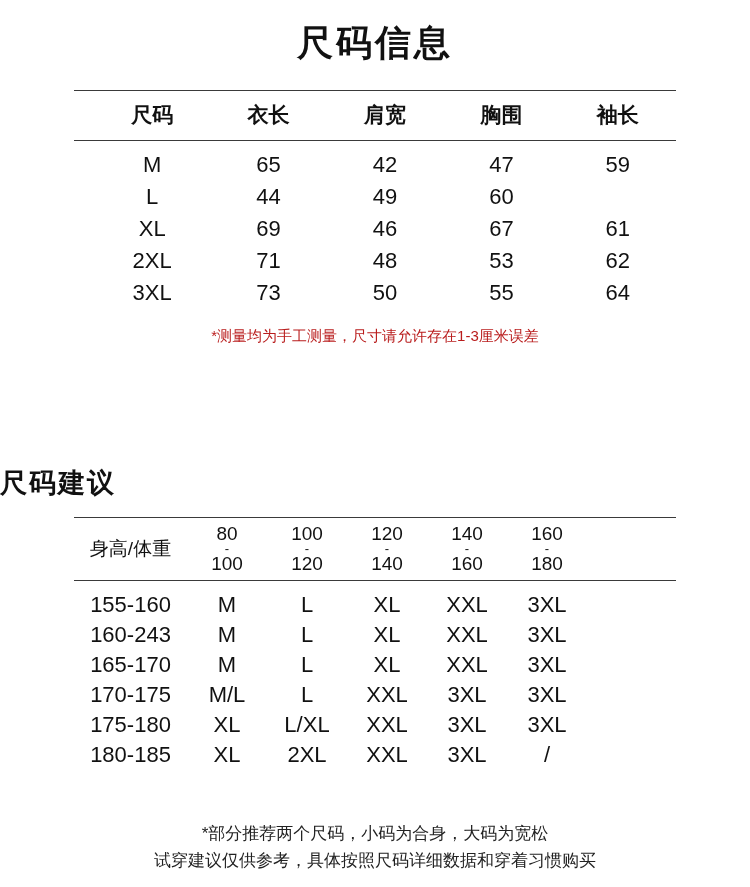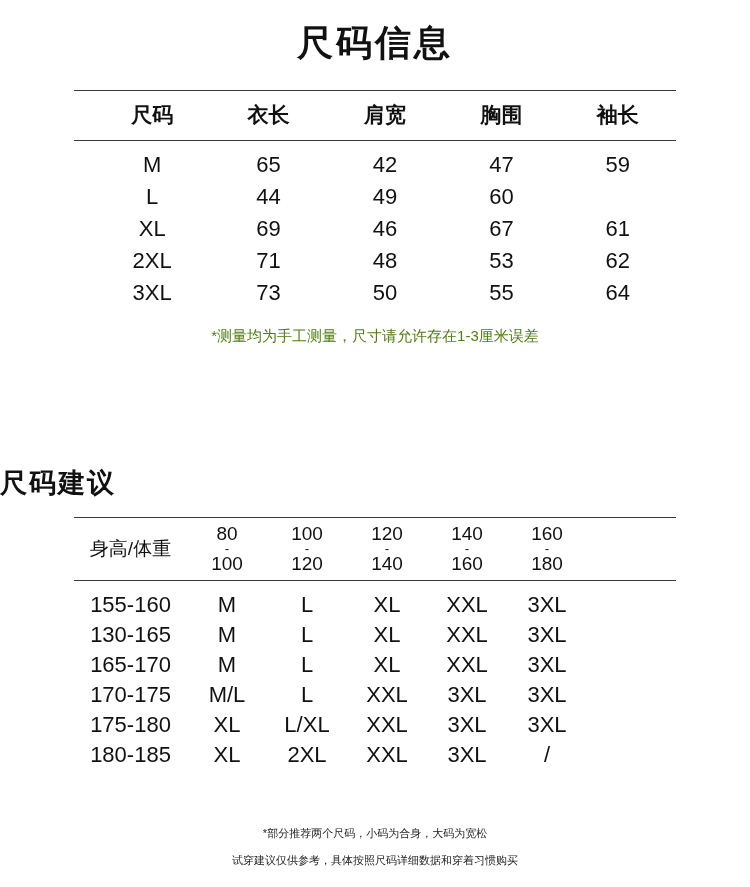--- a/index.html
+++ b/index.html
@@ -47,21 +47,21 @@
     padding: 4px 0 4px 20px;
     font-size: 22px;
     line-height: 24px;
   }
   .t1-row > div { text-align: center; }
   .note1 {
     margin: 10px 0 0;
     text-align: center;
     font-size: 15px;
     line-height: 22px;
-    color: #4d7c0f;
+    color: #b91c1c;
   }
 
   
   .sub-title {
     margin: 118px 0 0;
     text-align: left;
     font-size: 27px;
     line-height: 36px;
     font-weight: 700;
     letter-spacing: 2px;
@@ -91,21 +91,21 @@
     grid-template-columns: 113px repeat(5, 80px);
     padding: 3px 0;
     font-size: 22px;
     line-height: 24px;
   }
   .t2-row > div { text-align: center; }
   .notes { margin-top: 50px; }
   .notes p {
     margin: 0;
     text-align: center;
-    font-size: 11px;
+    font-size: 17px;
     line-height: 27px;
     color: #222222;
   }
 </style>
 </head>
 <body>
 
 <div class="page">
 
   <h1 class="main-title">尺码信息</h1>
@@ -192,21 +192,21 @@
     <div class="t2-body">
       <div class="t2-row">
         <div>155-160</div>
         <div>M</div>
         <div>L</div>
         <div>XL</div>
         <div>XXL</div>
         <div>3XL</div>
       </div>
       <div class="t2-row">
-        <div>130-165</div>
+        <div>160-243</div>
         <div>M</div>
         <div>L</div>
         <div>XL</div>
         <div>XXL</div>
         <div>3XL</div>
       </div>
       <div class="t2-row">
         <div>165-170</div>
         <div>M</div>
         <div>L</div>

